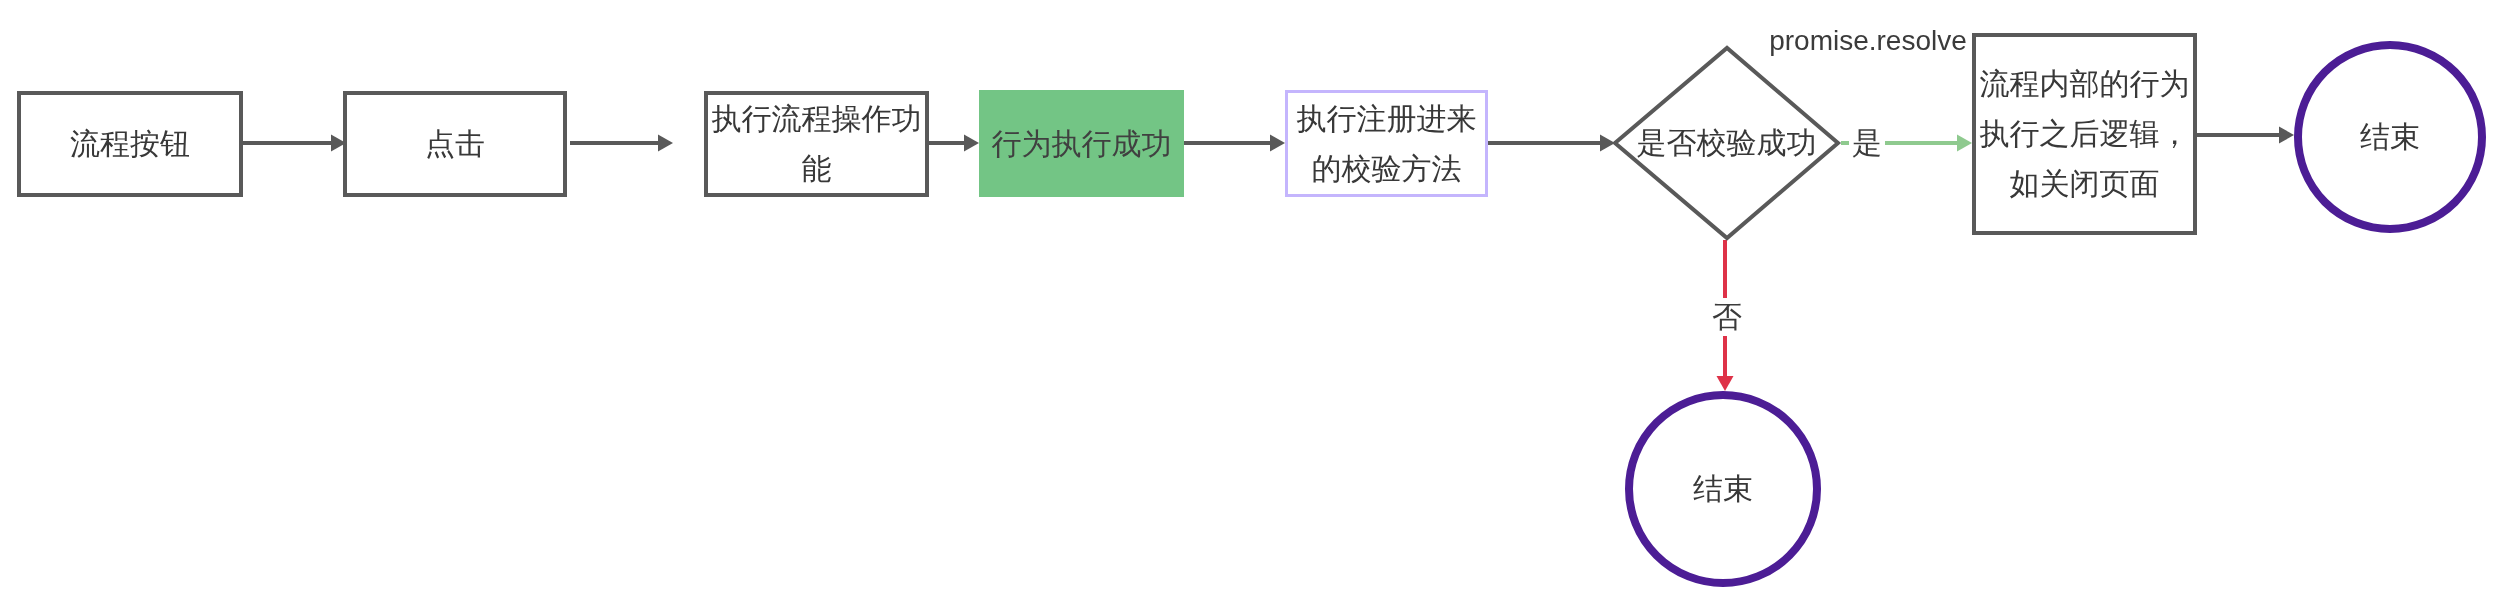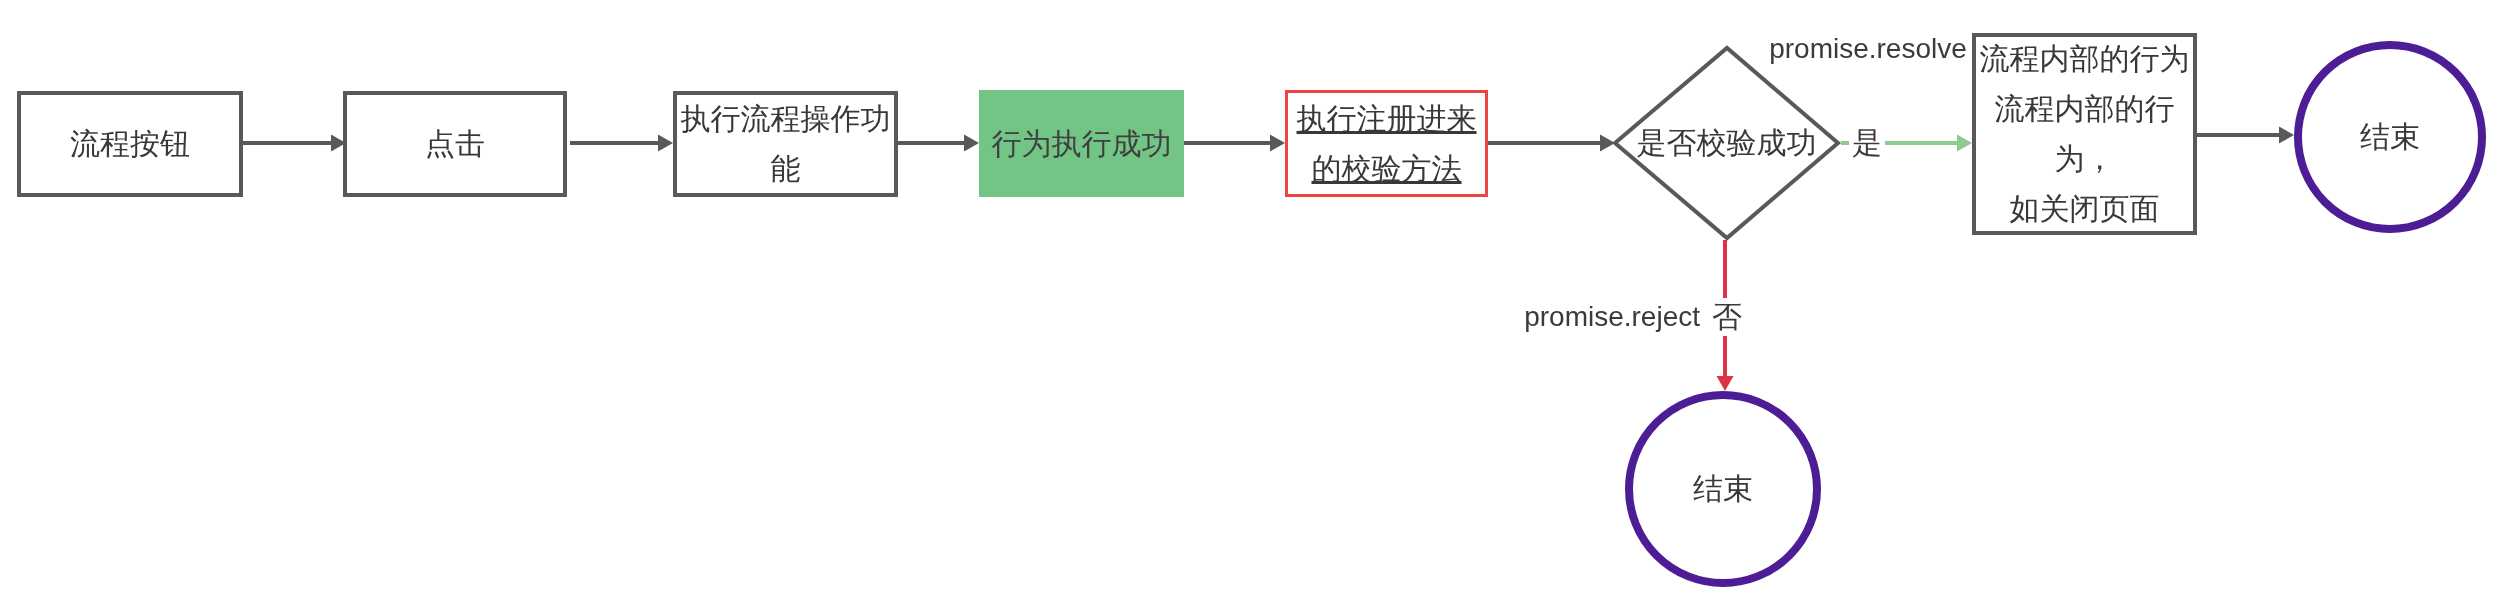--- a/index.html
+++ b/index.html
@@ -19,33 +19,33 @@
     display: flex;
     flex-direction: column;
     align-items: center;
     justify-content: center;
     text-align: center;
     font-size: 30px;
     line-height: 50px;
     background: #ffffff;
   }
   .rect   { border: 4px solid #595959; }
-  .rect-light { border: 3px solid #ef4444; text-decoration: underline; }
+  .rect-light { border: 3px solid #c4b5fd; }
   .green-fill { background: #73c585; border: none; color: #404040; }
   .circle { border: 8px solid #4c1d95; border-radius: 50%; }
   .diamond-label { background: transparent; border: none; justify-content: center; }
   .edge-label {
     position: absolute;
     font-size: 28px;
     line-height: 38px;
     color: #3b3b3b;
     white-space: nowrap;
   }
   .cn-label { font-size: 30px; background: #ffffff; text-align: center; }
-  .t-center { text-align: center; margin-top: 8px; }
+  .t-center { text-align: center; }
   .t-right  { text-align: right; }
   .line-span { display: block; }
 </style>
 </head>
 <body>
 
 <div class="canvas">
 
   <svg class="layer" viewBox="0 0 2510 593">
 
@@ -78,53 +78,52 @@
   </svg>
 
   <div class="node rect" style="left:17px; top:91px; width:226px; height:106px;">
     <span>流程按钮</span>
   </div>
 
   <div class="node rect" style="left:330px; top:91px; width:224px; height:106px;margin-left:13px;">
     <span>点击</span>
   </div>
 
-  <div class="node rect" style="left:673px; top:91px; width:225px; height:106px;">
+  <div class="node rect" style="left:704px; top:91px; width:225px; height:106px;">
     <span class="line-span">执行流程操作功</span>
     <span class="line-span">能</span>
   </div>
 
   <div class="node green-fill" style="left:979px; top:90px; width:205px; height:107px;">
     <span>行为执行成功</span>
   </div>
 
   <div class="node rect-light" style="left:1285px; top:90px; width:203px; height:107px;">
     <span class="line-span">执行注册进来</span>
     <span class="line-span">的校验方法</span>
   </div>
 
   <div class="node diamond-label" style="left:1615px; top:48px; width:223px; height:190px;">
     <span>是否校验成功</span>
   </div>
 
   <div class="node rect" style="left:1972px; top:33px; width:225px; height:202px;">
     <span class="line-span">流程内部的行为</span>
-    <span class="line-span">流程内部的行为，</span>
+    <span class="line-span">执行之后逻辑，</span>
     <span class="line-span">如关闭页面</span>
   </div>
 
   <div class="node circle" style="left:2294px; top:41px; width:192px; height:192px;">
     <span>结束</span>
   </div>
 
   <div class="node circle" style="left:1625px; top:391px; width:196px; height:196px;">
     <span>结束</span>
   </div>
 
   <div class="edge-label t-center" style="left:1756px; top:22px; width:224px;">promise.resolve</div>
 
   <div class="edge-label cn-label" style="left:1849px; top:124px; width:36px; line-height:38px;">是</div>
 
-  <div class="edge-label t-right" style="left:1500px; top:298px; width:200px; background:#ffffff;">promise.reject</div>
 
   <div class="edge-label cn-label" style="left:1708px; top:298px; width:38px; line-height:38px;">否</div>
 
 </div>
 
 </body></html>

